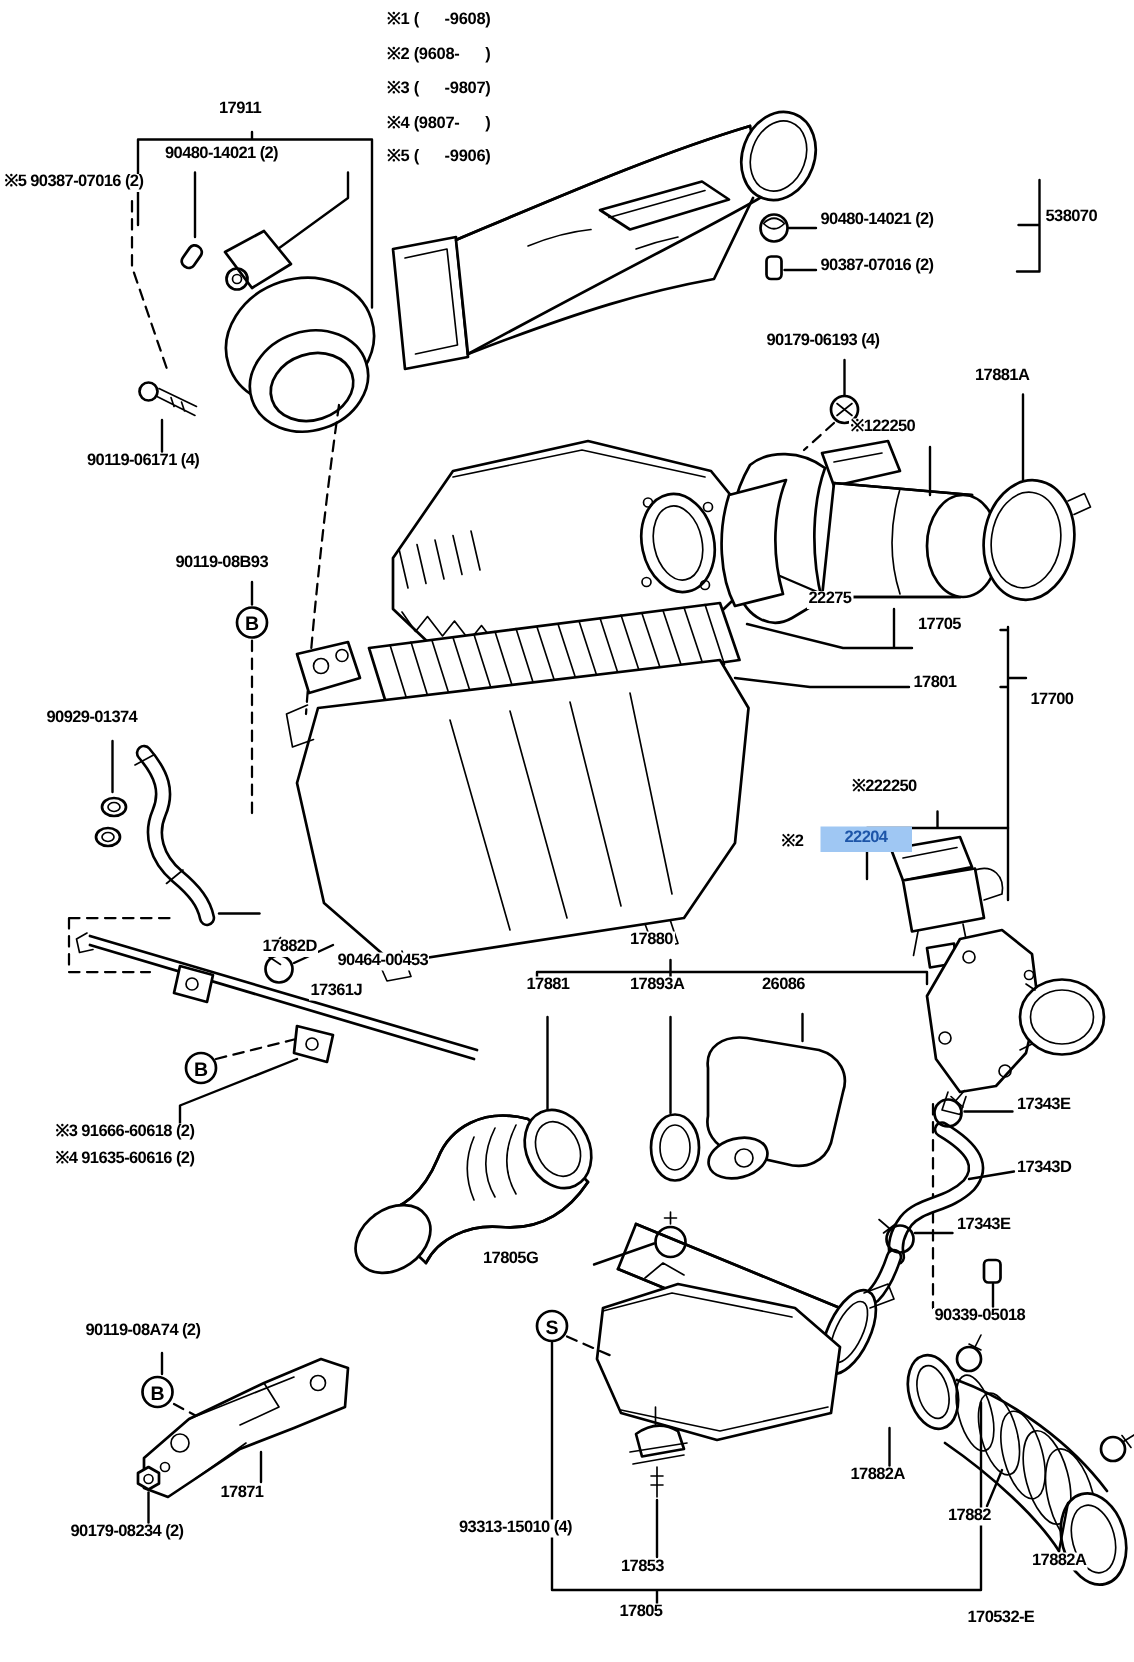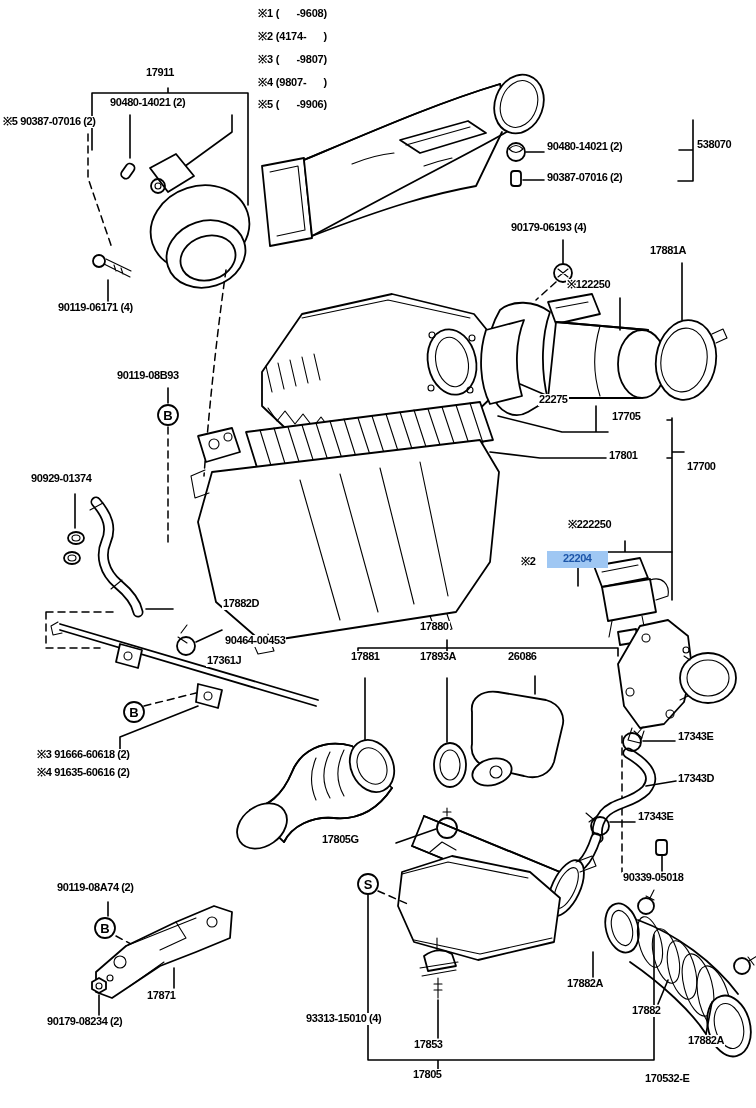--- a/index.html
+++ b/index.html
@@ -296,21 +296,21 @@
   <g>
     <path class="ld" d="M168,388 V403"></path>
     <g>
           <circle cx="168" cy="415" r="10"></circle>
           <text class="cl" x="168" y="420">B</text>
         </g>
     <path class="dash" d="M168,427 V545"></path>
   </g>
 </svg>
 <div class="lbl legend" style="left: 257px; top: 8px;">※1 (      -9608)</div>
-    <div class="lbl legend" style="left: 257px; top: 31px;">※2 (4174-      )</div>
+    <div class="lbl legend" style="left: 257px; top: 31px;">※2 (9608-      )</div>
     <div class="lbl legend" style="left: 257px; top: 54px;">※3 (      -9807)</div>
     <div class="lbl legend" style="left: 257px; top: 77px; text-align: right;">※4 (9807-      )</div>
     <div class="lbl legend" style="left: 257px; top: 99px;">※5 (      -9906)</div>
     <div class="lbl" style="left: 145px; top: 67px;">17911</div>
     <div class="lbl" style="left: 109px; top: 97px;">90480-14021 (2)</div>
     <div class="lbl" style="left: 2px; top: 116px;">※5 90387-07016 (2)</div>
     <div class="lbl" style="left: 57px; top: 302px;">90119-06171 (4)</div>
     <div class="lbl" style="left: 116px; top: 370px; text-align: center;">90119-08B93</div>
     <div class="lbl" style="left: 30px; top: 473px;">90929-01374</div>
     <div class="lbl" style="left: 546px; top: 141px;">90480-14021 (2)</div>
@@ -319,21 +319,21 @@
     <div class="lbl" style="left: 510px; top: 222px;">90179-06193 (4)</div>
     <div class="lbl" style="left: 649px; top: 245px;">17881A</div>
     <div class="lbl" style="left: 566px; top: 279px;">※122250</div>
     <div class="lbl" style="left: 538px; top: 394px;">22275</div>
     <div class="lbl" style="left: 611px; top: 411px;">17705</div>
     <div class="lbl" style="left: 608px; top: 450px;">17801</div>
     <div class="lbl" style="left: 686px; top: 445px; margin-top: 16px;">17700</div>
     <div class="lbl" style="left: 567px; top: 519px;">※222250</div>
     <div class="lbl" style="left: 520px; top: 556px;">※2</div>
     <div class="lbl hl" style="left: 547px; top: 551px;">22204</div>
-    <div class="lbl" style="left: 174px; top: 598px; margin-left: 48px;">17882D</div>
+    <div class="lbl" style="left: 174px; top: 626px;">17882D</div>
     <div class="lbl" style="left: 224px; top: 619px; margin-top: 16px;">90464-00453</div>
     <div class="lbl" style="left: 206px; top: 655px;">17361J</div>
     <div class="lbl" style="left: 419px; top: 621px;">17880</div>
     <div class="lbl" style="left: 350px; top: 651px;">17881</div>
     <div class="lbl" style="left: 419px; top: 651px;">17893A</div>
     <div class="lbl" style="left: 507px; top: 651px;">26086</div>
     <div class="lbl" style="left: 36px; top: 749px;">※3 91666-60618 (2)</div>
     <div class="lbl" style="left: 36px; top: 767px;">※4 91635-60616 (2)</div>
     <div class="lbl" style="left: 677px; top: 731px;">17343E</div>
     <div class="lbl" style="left: 677px; top: 773px;">17343D</div>

